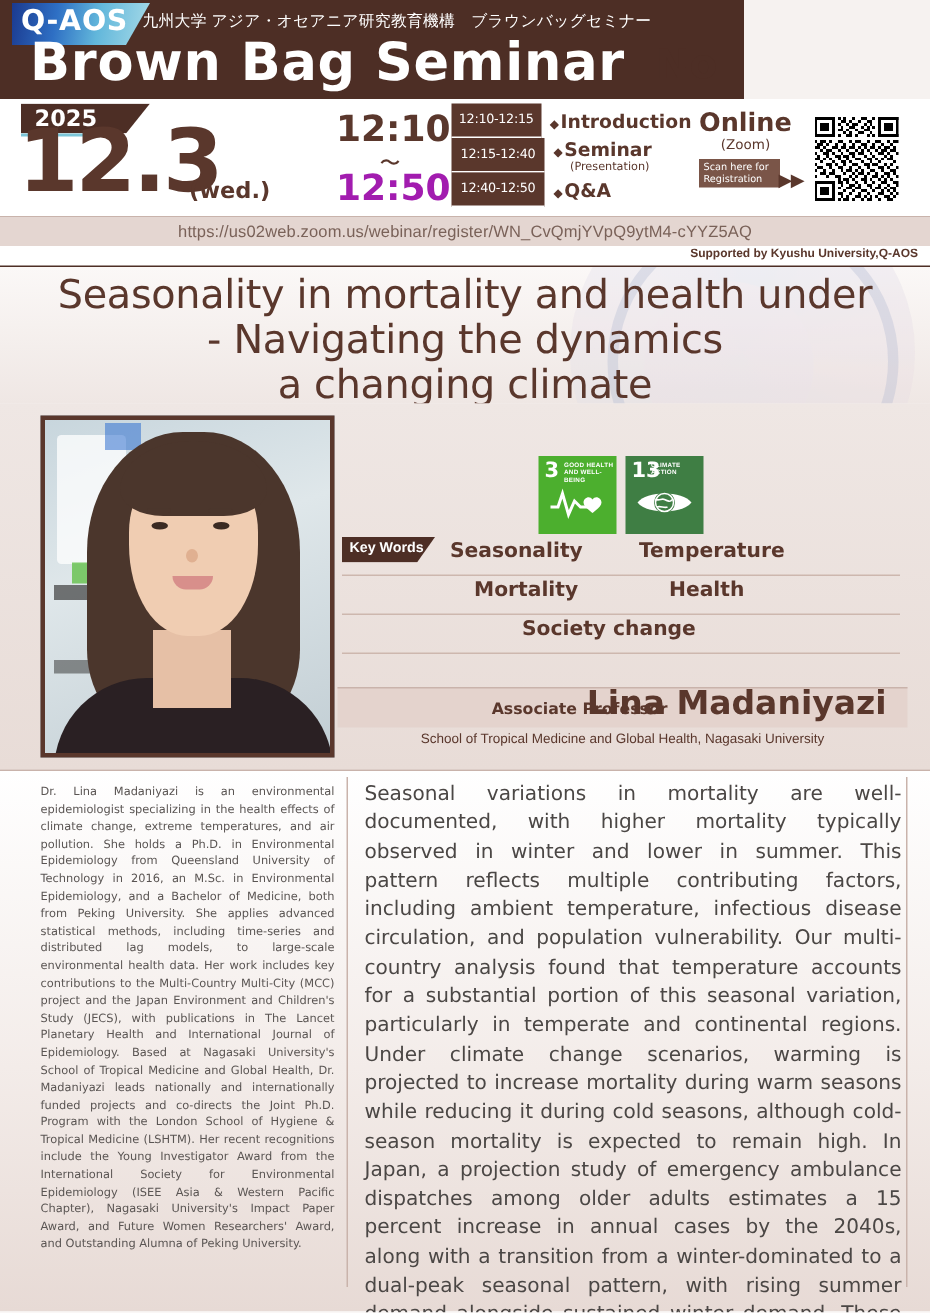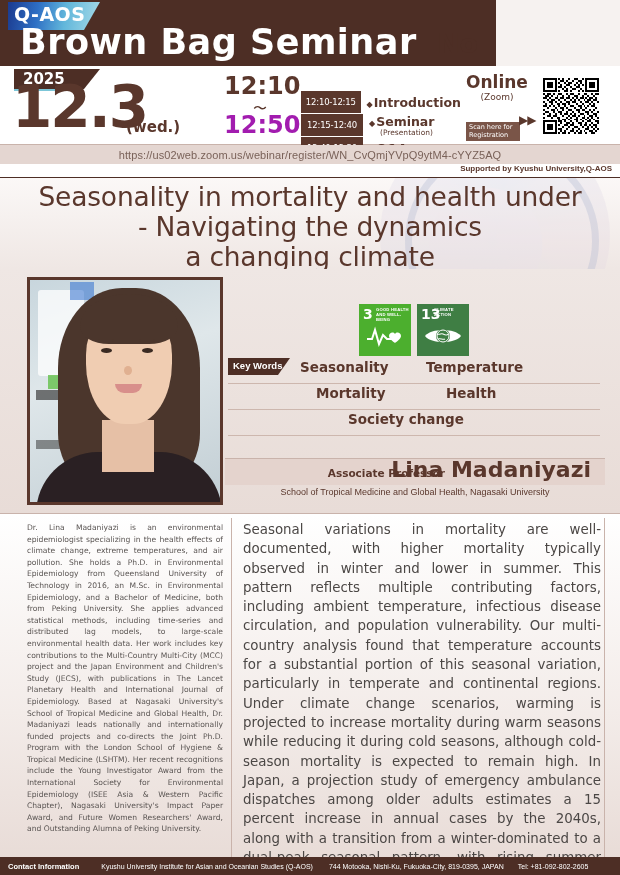--- a/index.html
+++ b/index.html
@@ -100,42 +100,42 @@
   .time-sep{
     position:absolute;left:224px;top:34px;width:72px;text-align:center;
     font-size:14px;color:#5a372c;font-family:"DejaVu Sans",sans-serif;
   }
   .time-main2{
     position:absolute;left:224px;top:47px;width:72px;text-align:right;
     font-size:24px;font-weight:bold;color:#a21caf;line-height:25px;
     font-family:"DejaVu Sans",sans-serif;
   }
   .sched{
-    position:absolute;left:301px;top:3px;width:160px;height:70px;margin-top:22px;
+    position:absolute;left:301px;top:3px;width:160px;height:70px;
   }
   .sched-row{
     position:relative;height:23px;display:flex;align-items:center;
   }
   .sched-time{
     width:62px;height:23px;background:#5a372c;color:#fff;
     font-size:8.5px;display:flex;align-items:center;justify-content:center;
     font-family:"DejaVu Sans",sans-serif;letter-spacing:-.2px;
     border-bottom:1px solid #ffffff;box-sizing:border-box;
   }
   .sched-label{
     padding-left:6px;color:#5a372c;font-weight:bold;font-size:12.5px;
     font-family:"DejaVu Sans",sans-serif;white-space:nowrap;
   }
   .sched-label .sub{display:block;font-size:7.5px;font-weight:normal;line-height:8px;}
   .diamond{color:#5a372c;font-size:8px;margin-right:1px;}
   .online-box{position:absolute;left:466px;top:6px;width:62px;}
   .online-t{font-size:17px;font-weight:bold;color:#5a372c;font-family:"DejaVu Sans",sans-serif;}
   .online-s{font-size:9px;color:#5a372c;text-align:center;font-family:"DejaVu Sans",sans-serif;}
   .scan-chip{
-    margin-top:20px;background:#7a5548;color:#fff;font-size:6.5px;
+    margin-top:4px;background:#7a5548;color:#fff;font-size:6.5px;
     line-height:7.5px;padding:2px 3px;width:48px;
     font-family:"DejaVu Sans",sans-serif;
   }
   .arrows{position:absolute;left:519px;top:47px;color:#5a372c;font-size:12px;letter-spacing:-1px;}
   .qr{position:absolute;left:543px;top:12px;width:56px;height:56px;background:#fff;}
   .qr svg{display:block;}
 
   
   .urlbar{
     position:relative;width:620px;height:19px;background:#e4d6d1;
@@ -283,20 +283,21 @@
 </head>
 <body>
 
 <div class="poster">
 
   <div class="header">
     <div class="header-brown"></div>
     <div class="header-tan"></div>
     <div class="logo-chip"></div>
     <div class="logo-text">Q-AOS</div>
+    <div class="header-jp">九州大学 アジア・オセアニア研究教育機構　ブラウンバッグセミナー</div>
     <div class="header-main">Brown Bag Seminar</div>
     <div class="header-no">No</div>
     <div class="header-num">214</div>
   </div>
 
   <div class="dateband">
     <div class="year-tag">
       <span>2025</span>
     </div>
     <div class="year-underline"></div>
@@ -663,20 +664,14 @@
   </div>
   <div class="affil">School of Tropical Medicine and Global Health, Nagasaki University</div>
 
   <div class="bodywrap">
     <div class="bio">Dr. Lina Madaniyazi is an environmental epidemiologist specializing in the health effects of climate change, extreme temperatures, and air pollution. She holds a Ph.D. in Environmental Epidemiology from Queensland University of Technology in 2016, an M.Sc. in Environmental Epidemiology, and a Bachelor of Medicine, both from Peking University. She applies advanced statistical methods, including time-series and distributed lag models, to large-scale environmental health data. Her work includes key contributions to the Multi-Country Multi-City (MCC) project and the Japan Environment and Children's Study (JECS), with publications in The Lancet Planetary Health and International Journal of Epidemiology. Based at Nagasaki University's School of Tropical Medicine and Global Health, Dr. Madaniyazi leads nationally and internationally funded projects and co-directs the Joint Ph.D. Program with the London School of Hygiene &amp; Tropical Medicine (LSHTM). Her recent recognitions include the Young Investigator Award from the International Society for Environmental Epidemiology (ISEE Asia &amp; Western Pacific Chapter), Nagasaki University's Impact Paper Award, and Future Women Researchers' Award, and Outstanding Alumna of Peking University.</div>
     <div class="divider"></div>
     <div class="abstract">Seasonal variations in mortality are well-documented, with higher mortality typically observed in winter and lower in summer. This pattern reflects multiple contributing factors, including ambient temperature, infectious disease circulation, and population vulnerability. Our multi-country analysis found that temperature accounts for a substantial portion of this seasonal variation, particularly in temperate and continental regions. Under climate change scenarios, warming is projected to increase mortality during warm seasons while reducing it during cold seasons, although cold-season mortality is expected to remain high. In Japan, a projection study of emergency ambulance dispatches among older adults estimates a 15 percent increase in annual cases by the 2040s, along with a transition from a winter-dominated to a dual-peak seasonal pattern, with rising summer demand alongside sustained winter demand. These findings underscore the need for public health systems to prepare for increased service pressures and shifting seasonal health risks in a warming and aging society.</div>
     <div class="divider2"></div>
   </div>
 
-  <div class="footer">
-    <div class="f-ci">Contact Information</div>
-    <div class="f-org">Kyushu University Institute for Asian and Oceanian Studies (Q-AOS)</div>
-    <div class="f-addr">744 Motooka, Nishi-Ku, Fukuoka-City, 819-0395, JAPAN</div>
-    <div class="f-tel">Tel: +81-092-802-2605</div>
-  </div>
 
 </div>
 
 </body></html>

